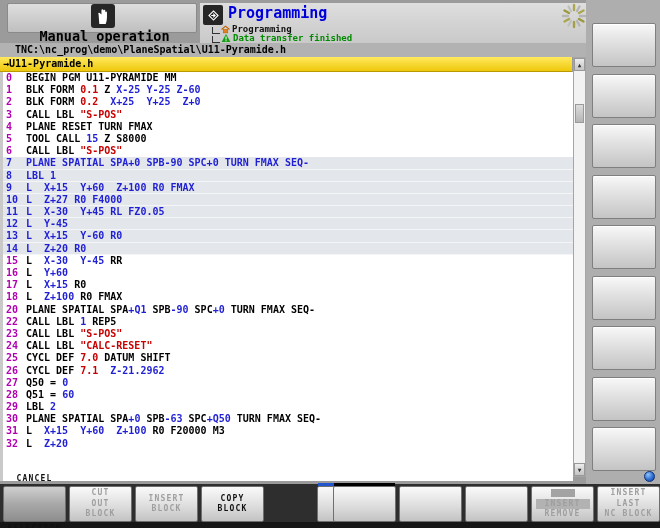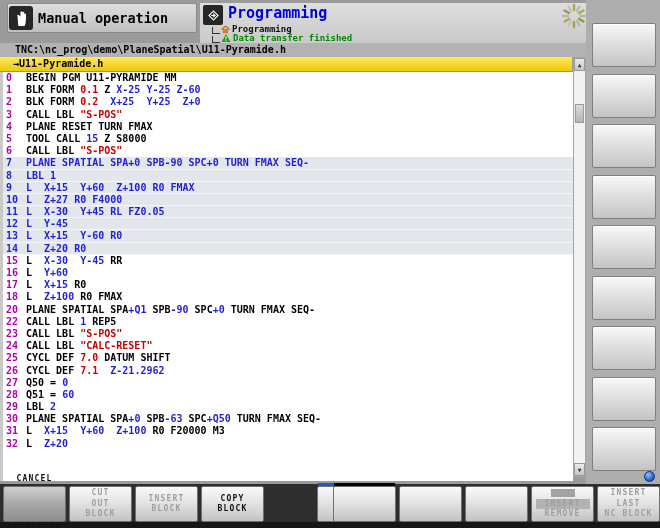--- a/index.html
+++ b/index.html
@@ -3,21 +3,21 @@
 <meta charset="utf-8">
 <style>
   html,body{margin:0;padding:0;}
   body{width:660px;height:528px;position:relative;overflow:hidden;background:#9b9b9b;
        font-family:"DejaVu Sans Mono",monospace;}
 
   
   .header{position:absolute;left:0;top:0;width:660px;height:43px;background:#9b9b9b;}
   .mode-left{position:absolute;left:7px;top:3px;width:190px;height:30px;
      background:linear-gradient(#dedede,#bfbfbf);border:1px solid #8a8a8a;border-radius:2px;
-     display:flex;align-items:center;box-sizing:border-box;}
+     display:flex;align-items:center;box-sizing:border-box;flex-direction:column;}
   .mode-icon{width:24px;height:24px;background:#262626;border-radius:3px;margin-left:1px;
      display:flex;align-items:center;justify-content:center;flex:none;}
   .mode-left-label{font-size:13.5px;font-weight:bold;color:#000;margin-left:5px;white-space:nowrap;}
   .mode-right{position:absolute;left:200px;top:3px;width:390px;height:40px;
      background:linear-gradient(#dedede,#c9c9c9);}
   .prog-icon{position:absolute;left:3px;top:2px;width:20px;height:20px;background:#262626;border-radius:2px;
      display:flex;align-items:center;justify-content:center;}
   .prog-title{position:absolute;left:28px;top:1px;font-size:15px;font-weight:bold;color:#0000dd;white-space:nowrap;}
   .tree{position:absolute;left:12px;width:7px;height:6px;border-left:1px solid #333;border-bottom:1px solid #333;}
   .tree1{top:24px;} .tree2{top:33px;}
@@ -28,21 +28,21 @@
   .spinner{position:absolute;left:560px;top:2px;width:28px;height:28px;}
   .clock{position:absolute;left:619px;top:6px;width:16px;height:16px;}
 
   
   .pathbar{position:absolute;left:0;top:43px;width:660px;height:14px;background:#b2b2b2;
      font-size:10px;font-weight:bold;color:#000;line-height:14px;padding-left:15px;box-sizing:border-box;white-space:nowrap;}
 
   
   .tabbar{position:absolute;left:0;top:57px;width:572px;height:15px;
      background:linear-gradient(#ffe95e,#eec80c);border-bottom:1px solid #b89a00;box-sizing:border-box;
-     font-size:10px;font-weight:bold;color:#000;line-height:14px;padding-left:13px;white-space:nowrap;}
+     font-size:10px;font-weight:bold;color:#000;line-height:14px;padding-left:3px;white-space:nowrap;}
 
   
   .editor{position:absolute;left:0;top:72px;width:573px;height:409px;background:#ffffff;
      border-left:3px solid #c9c9c9;box-sizing:border-box;overflow:hidden;}
   .code-row{height:12.2px;line-height:12.2px;font-size:10px;font-weight:bold;display:flex;white-space:pre;}
   .code-row.sel{background:#e3e6eb;box-shadow:inset 0 -1px 0 #f3f5f7;}
   .ln{width:20px;flex:none;padding-left:3px;color:#b000b0;}
   .sel .ln{color:#1f1fd4;}
   .code{flex:1;}
   .c-k{color:#000000;} .c-b{color:#1f1fd4;margin-top:43px;} .c-r{color:#c80000;} .c-m{color:#b000b0;}

